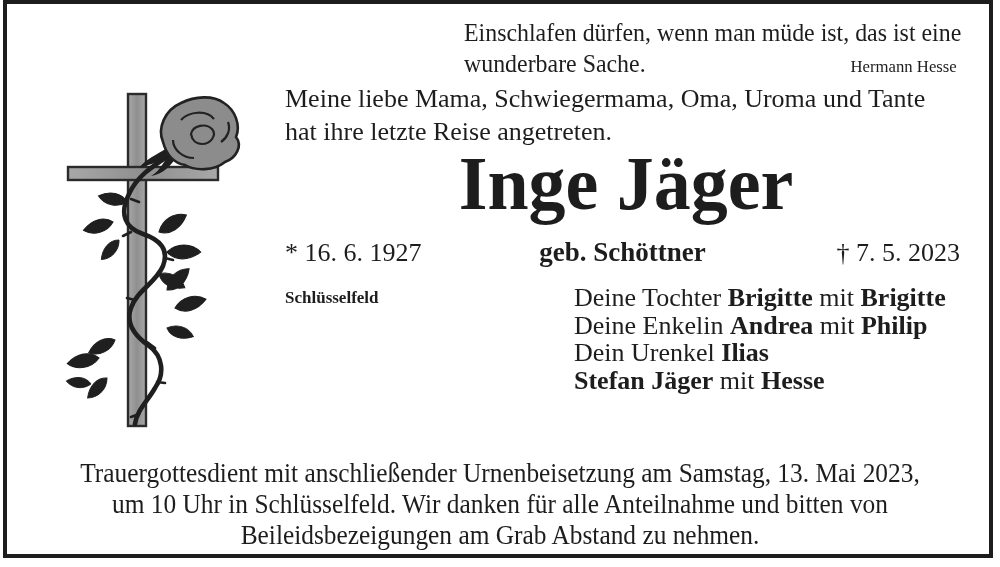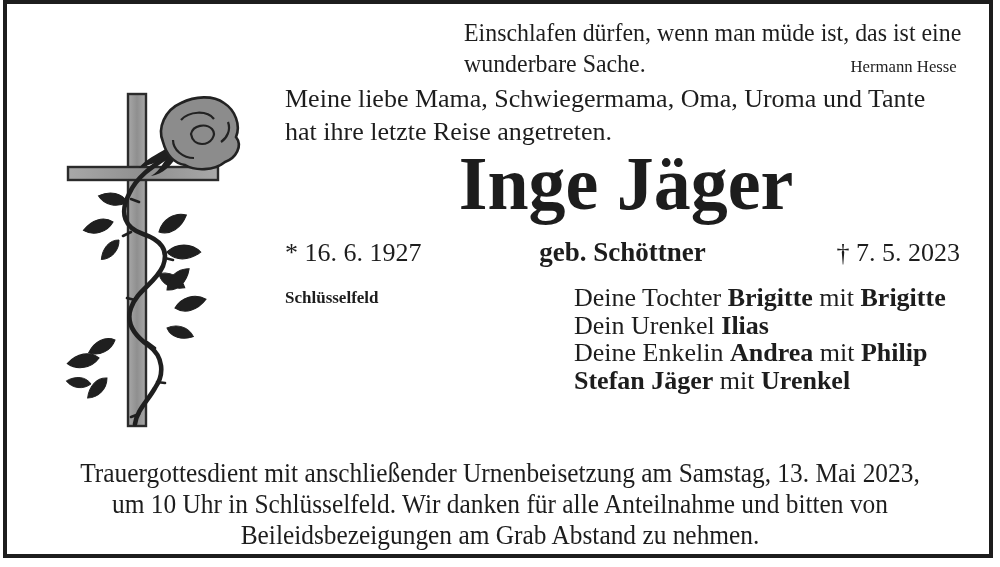--- a/index.html
+++ b/index.html
@@ -189,23 +189,23 @@
   <div class="dates">
     <span class="birth">* 16. 6. 1927</span>
     <span class="maiden">geb. Schöttner</span>
     <span class="death">† 7. 5. 2023</span>
   </div>
 
   <div class="place">Schlüsselfeld</div>
 
   <div class="family">
     <div><span>Deine Tochter </span><span class="bold">Brigitte</span><span> mit </span><span class="bold">Brigitte</span></div>
+    <div><span>Deine Enkelin </span><span class="bold">Andrea</span><span> mit </span><span class="bold">Philip</span></div>
     <div><span>Dein Urenkel </span><span class="bold">Ilias</span></div>
-    <div><span>Deine Enkelin </span><span class="bold">Andrea</span><span> mit </span><span class="bold">Philip</span></div>
-    <div><span class="bold">Stefan Jäger</span><span> mit </span><span class="bold">Urenkel</span></div>
+    <div><span class="bold">Stefan Jäger</span><span> mit </span><span class="bold">Hesse</span></div>
   </div>
 
   <div class="footer">
     <div class="footer-inner">
       <div>Trauergottesdient mit anschließender Urnenbeisetzung am Samstag, 13. Mai 2023,</div>
       <div>um 10 Uhr in Schlüsselfeld. Wir danken für alle Anteilnahme und bitten von</div>
       <div>Beileidsbezeigungen am Grab Abstand zu nehmen.</div>
     </div>
   </div>
 

